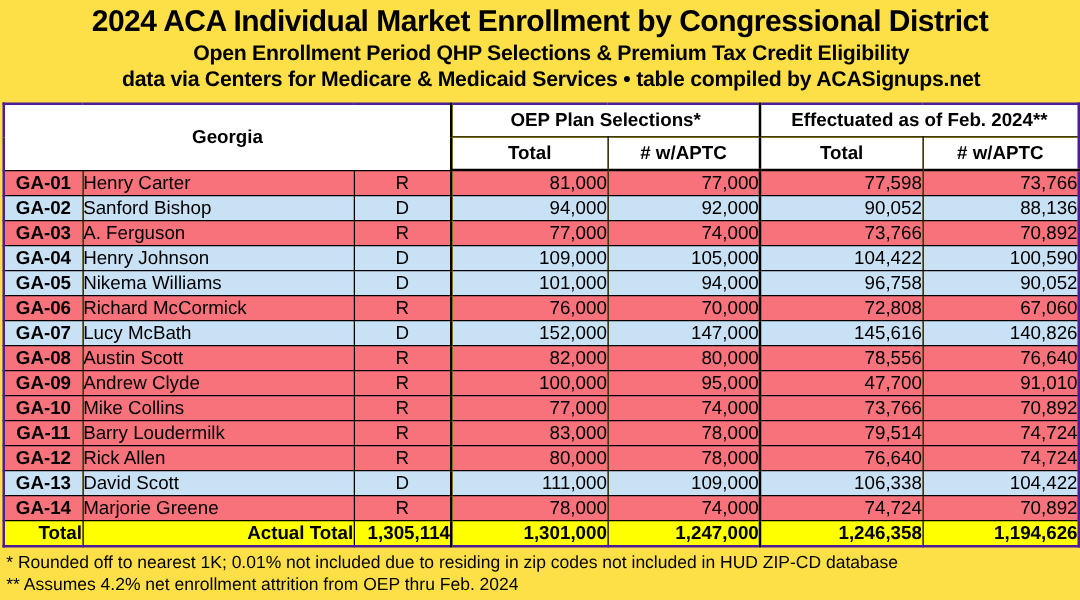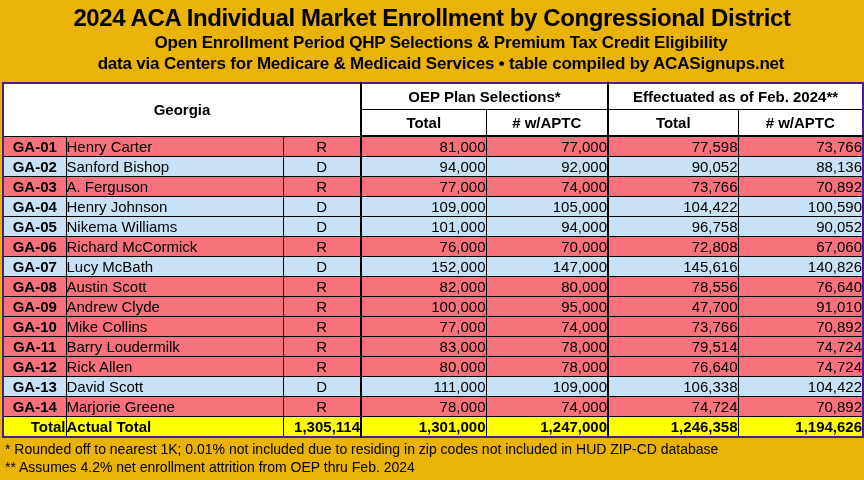--- a/index.html
+++ b/index.html
@@ -7,21 +7,21 @@
     padding: 0;
     background: #ffffff;
     font-family: "Liberation Sans", "DejaVu Sans", sans-serif;
     color: #000;
   }
   .page {
     position: relative;
     width: 864px;
     height: 480px;
     overflow: hidden;
-    background: #eab308;
+    background: #fde047;
   }
   .title-block { text-align: center; padding-top: 3px; }
   .main-title {
     font-size: 24px;
     font-weight: bold;
     letter-spacing: -0.4px;
     line-height: 29px;
     white-space: nowrap;
   }
   .sub-title {
@@ -60,21 +60,21 @@
   tbody tr { height: 20px; margin-left: 48px; }
   tbody tr.rep  { background: var(--rep); }
   tbody tr.dem  { background: var(--dem); }
   td.district { font-weight: bold; text-align: center; }
   td.name { text-align: left; padding-left: 5px; }
   td.party { text-align: center; }
   td.num { text-align: right; padding-right: 8px; }
   tfoot tr { height: 21px; background: var(--total); }
   tfoot td { font-weight: bold; border-top: 2px solid #000; }
   td.total-label { text-align: right; padding-right: 3px; }
-  td.actual-label { text-align: left; padding-right: 4px; }
+  td.actual-label { text-align: right; padding-right: 4px; }
   td.actual-value { text-align: right; padding-right: 3px; }
   .footnotes {
     position: absolute;
     left: 5px;
     top: 440px;
     width: 854px;
   }
   .footnote {
     font-size: 14px;
     line-height: 18px;

